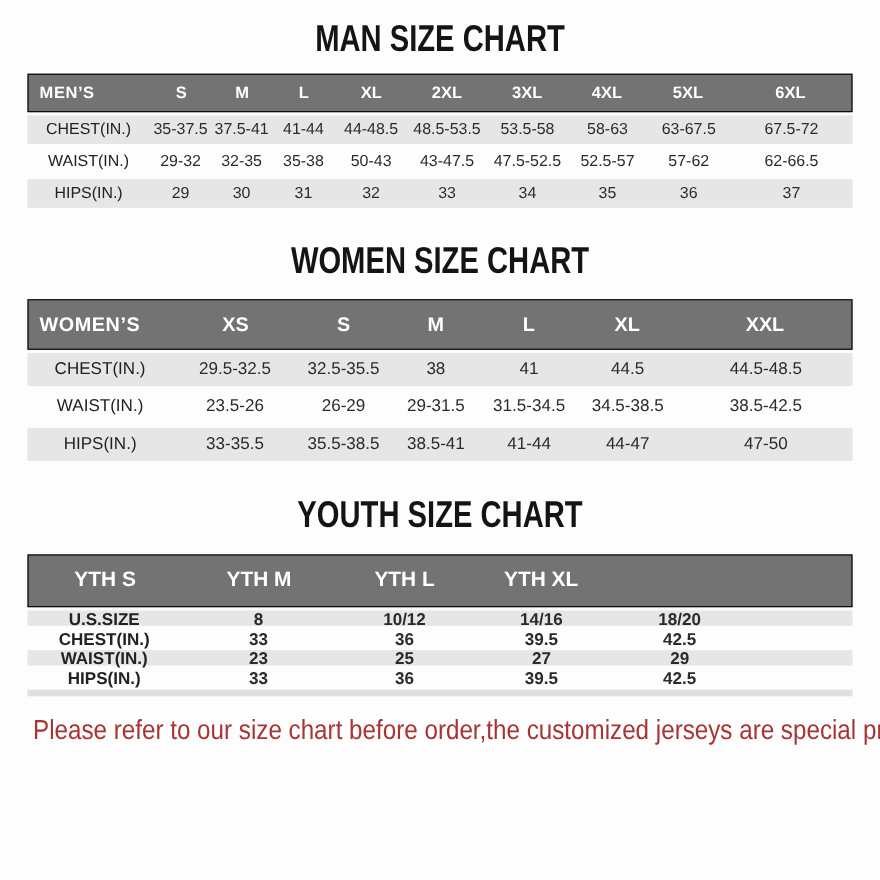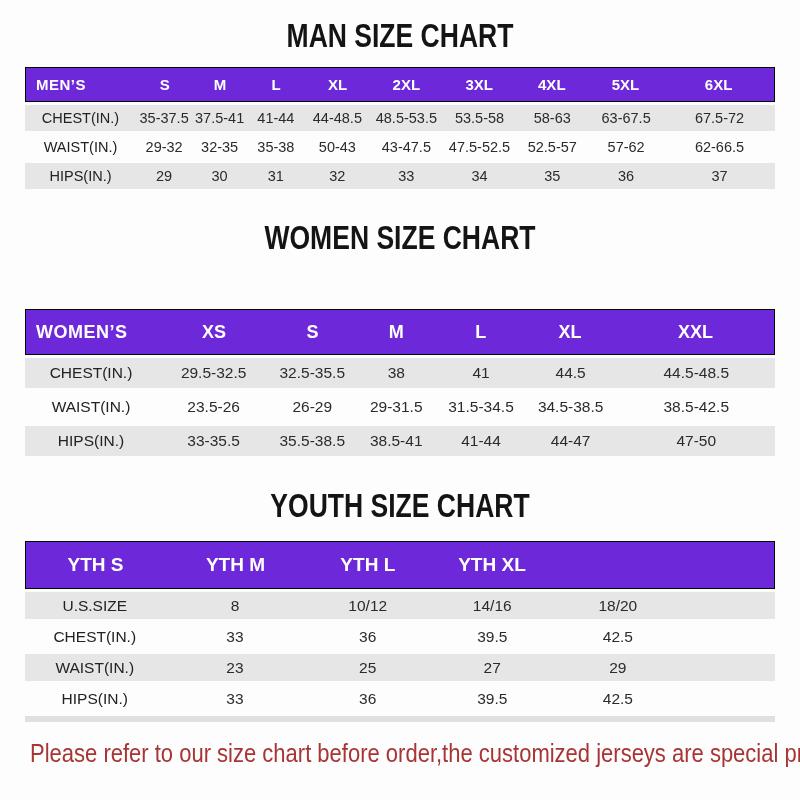--- a/index.html
+++ b/index.html
@@ -50,21 +50,21 @@
   #youth-heading { padding-top: 26px; padding-bottom: 16px; }
 
   
   .size-table { margin: 0 25px; }
   .trow {
     display: grid;
     align-items: center;
     margin-bottom: 3px;
   }
   .thead {
-    background: #6d28d9;
+    background: #737373;
     color: #ffffff;
     border: 1px solid #000;
   }
   .trow.odd  { background: #e6e6e6; }
   .trow.even { background: #fdfdfd; }
   .tcell {
     text-align: center;
     font-size: 15px;
     color: #2b2b2b;
     white-space: nowrap;
@@ -82,32 +82,32 @@
   
   .tbl-men .trow  { grid-template-columns: 14.8% 7.5% 7.3% 7.7% 8.7% 9.7% 9.8% 9.6% 10.1% 14.8%; }
   .tbl-men .thead { height: 33px; }
   .tbl-men .thead .tcell { font-size: 15px; }
   .tbl-men .tlabel-head  { font-size: 21px; }
   .tbl-men .trow.odd, .tbl-men .trow.even { height: 26px; }
   .tbl-men .tcell { font-size: 14.5px; }
 
   
   .tbl-women .trow  { grid-template-columns: 17.6% 15.1% 11.2% 11.2% 11.4% 12.5% 21%; }
-  .tbl-women .thead { height: 44px; margin-top: 37px; }
+  .tbl-women .thead { height: 44px; }
   .tbl-women .thead .tcell { font-size: 18px; }
   .tbl-women .tlabel-head  { font-size: 23px; }
   .tbl-women .trow.odd, .tbl-women .trow.even { height: 30px; margin-bottom: 4px; }
   .tbl-women .tcell { font-size: 15.5px; }
 
   
   .tbl-youth .trow  { grid-template-columns: 18.6% 18.8% 16.6% 16.6% 16.9% 12.5%; }
   .tbl-youth .thead { height: 46px; }
   .tbl-youth .thead .tcell { font-size: 19px; }
   .tbl-youth .tlabel-head  { font-size: 24px; }
-  .tbl-youth .trow.odd, .tbl-youth .trow.even { height: 27px; margin-bottom: 4px; }
+  .tbl-youth .trow.odd, .tbl-youth .trow.even { height: 14px; margin-bottom: 4px; font-weight: bold; }
   .tbl-youth .tcell { font-size: 15.5px; }
   .tbl-youth::after {
     content: "";
     display: block;
     height: 6px;
     background: #e0e0e0;
   }
 
   
   .disclaimer {

